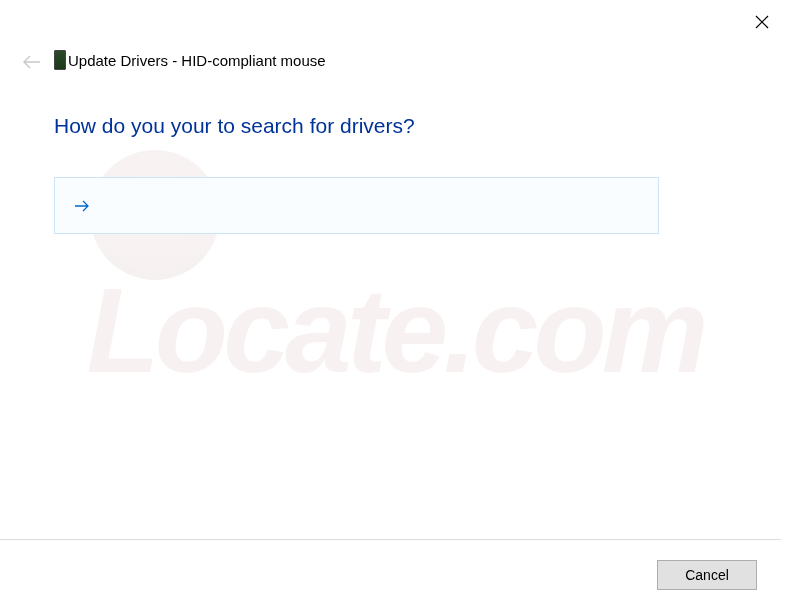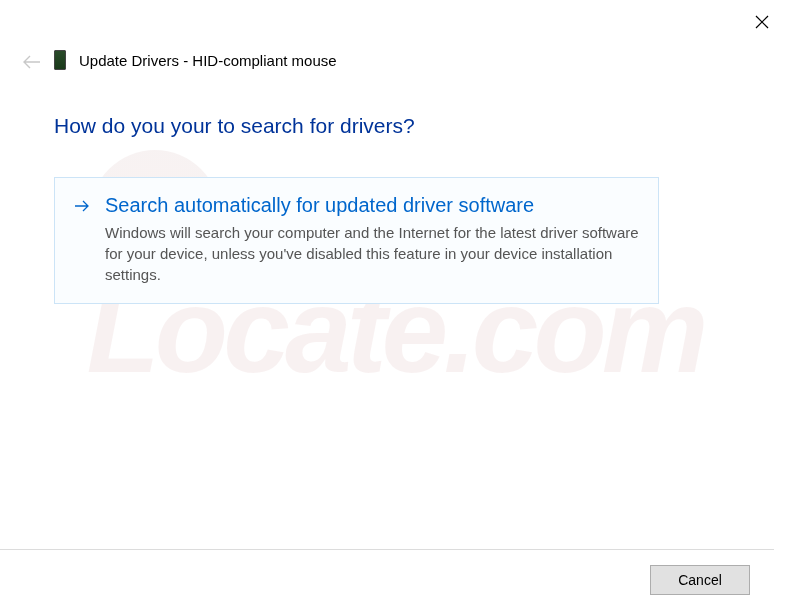--- a/index.html
+++ b/index.html
@@ -33,21 +33,21 @@
       width: 20px;
       height: 20px;
       color: #c0c0c0;
     }
     .title-row {
       position: absolute;
       top: 50px;
       left: 54px;
       display: flex;
       align-items: center;
-      gap: 13px;
+      gap: 2px;
     }
     .device-icon {
       width: 12px;
       height: 20px;
       background: linear-gradient(180deg, #2a4a2a 0%, #1a3a1a 100%);
       border: 1px solid #444;
       border-radius: 1px;
     }
     .title-text {
       font-size: 15px;
@@ -101,22 +101,22 @@
       color: #555;
       line-height: 1.4;
     }
     .options .option:nth-child(2) {
       margin-top: 22px;
     }
     .footer {
       position: absolute;
       bottom: 0;
       left: 0;
-      right: 16px;
-      height: 60px;
+      right: 9px;
+      height: 70px;
       border-top: 1px solid #dcdcdc;
       display: flex;
       justify-content: flex-end;
       align-items: center;
       padding-right: 24px;
     }
     .cancel-btn {
       width: 100px;
       height: 30px;
       background: #e1e1e1;
@@ -184,24 +184,20 @@
 <div class="heading">How do you your to search for drivers?</div>
 
 <div class="options">
 
   <div class="option selected">
     <div class="option-arrow">
       <svg width="18" height="18" viewBox="0 0 18 18">
         <path d="M 2 9 L 15 9 M 10 4 L 15 9 L 10 14" stroke="#0066cc" stroke-width="1.3" fill="none"></path>
       </svg>
     </div>
-    <div class="option-content">
-      <div class="option-title">Search automatically for updated driver software</div>
-      <div class="option-desc">Windows will search your computer and the Internet for the latest driver software for your device, unless you've disabled this feature in your device installation settings.</div>
-    </div>
   </div>
 
 
 </div>
 
 <div class="footer">
   <button class="cancel-btn">Cancel</button>
 </div>
 
 </body></html>

